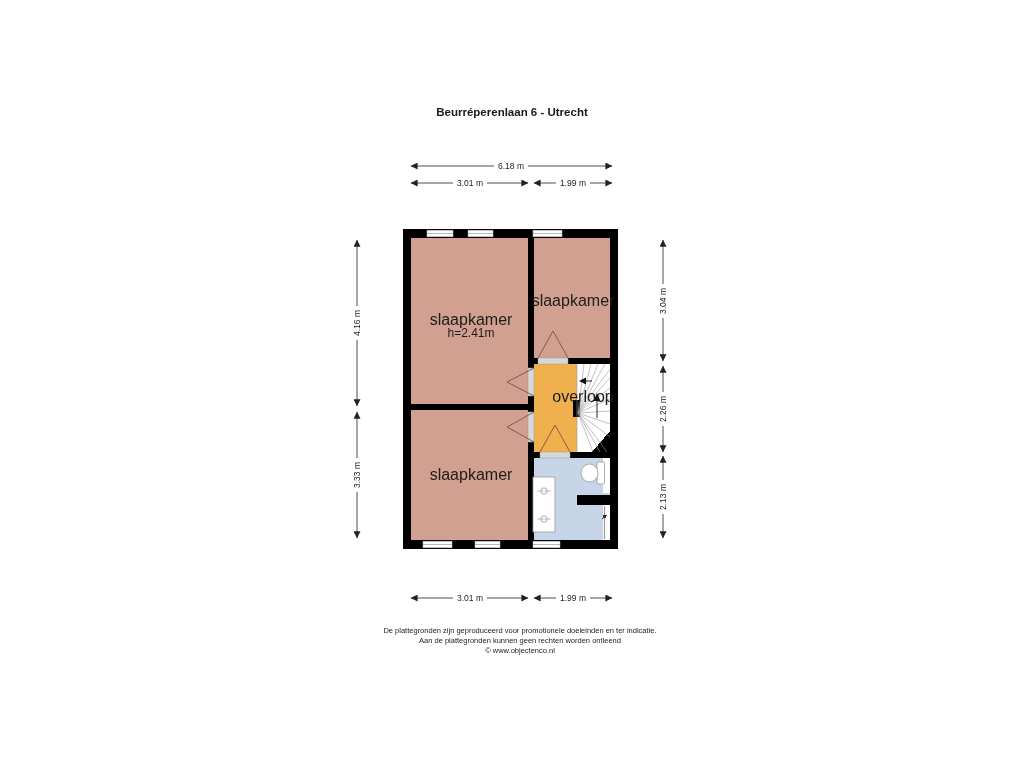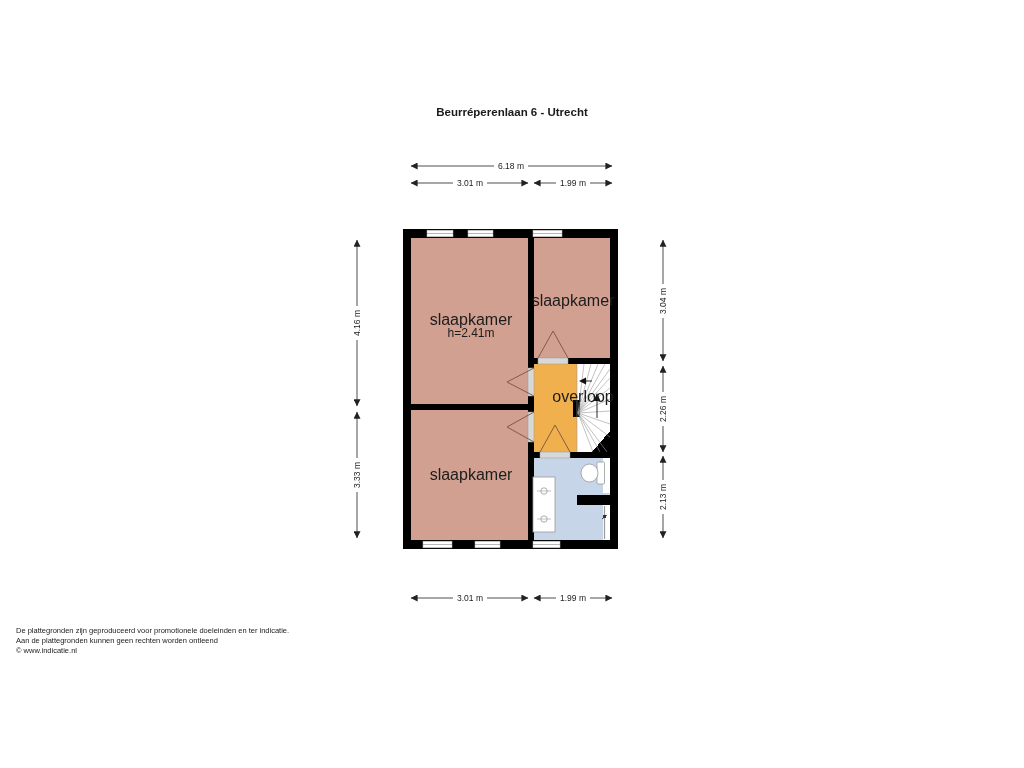--- a/index.html
+++ b/index.html
@@ -38,21 +38,21 @@
   .arrowline{stroke:#111;stroke-width:0.9;}
   .arrowhead{fill:#111;}
 
   
   .room-label{position:absolute;transform:translate(-50%,-50%);
         font-size:16px;color:#1c1c1c;white-space:nowrap;}
   .room-note{position:absolute;transform:translate(-50%,-50%);
         font-size:12px;color:#1c1c1c;white-space:nowrap;}
 
   
-  .footer{position:absolute;left:0;right:0;top:626px;
+  .footer{position:absolute;left:0;right:0;top:626px;text-align:center;
           font-size:7.5px;line-height:10px;color:#222;padding-left:16px;}
 </style>
 </head>
 <body style="--c-bedroom: #d1a090; --c-landing: #f1b04e; --c-bathroom: #c7d5e8; --c-wall: #000000; --c-threshold: #d8d8d8; --c-door_line: #7a5240; --c-fixture_line: #999999; --c-dimension_line: #222222;">
 
 <div class="sheet">
 
   <div class="title">
     <div>Beurréperenlaan 6 - Utrecht</div>
   </div>
@@ -212,16 +212,16 @@
 
   <div class="room-label" style="left:471px;top:320px;">slaapkamer</div>
   <div class="room-note" style="left:471px;top:333px;">h=2.41m</div>
   <div class="room-label" style="left:573px;top:301px;">slaapkamer</div>
   <div class="room-label" style="left:556px;top:397px;margin-left:27px;">overloop</div>
   <div class="room-label" style="left:471px;top:475px;">slaapkamer</div>
 
   <div class="footer">
     <div>De plattegronden zijn geproduceerd voor promotionele doeleinden en ter indicatie.</div>
     <div>Aan de plattegronden kunnen geen rechten worden ontleend</div>
-    <div>© www.indicatie.nl</div>
+    <div>© www.objectenco.nl</div>
   </div>
 
 </div>
 
 </body></html>

